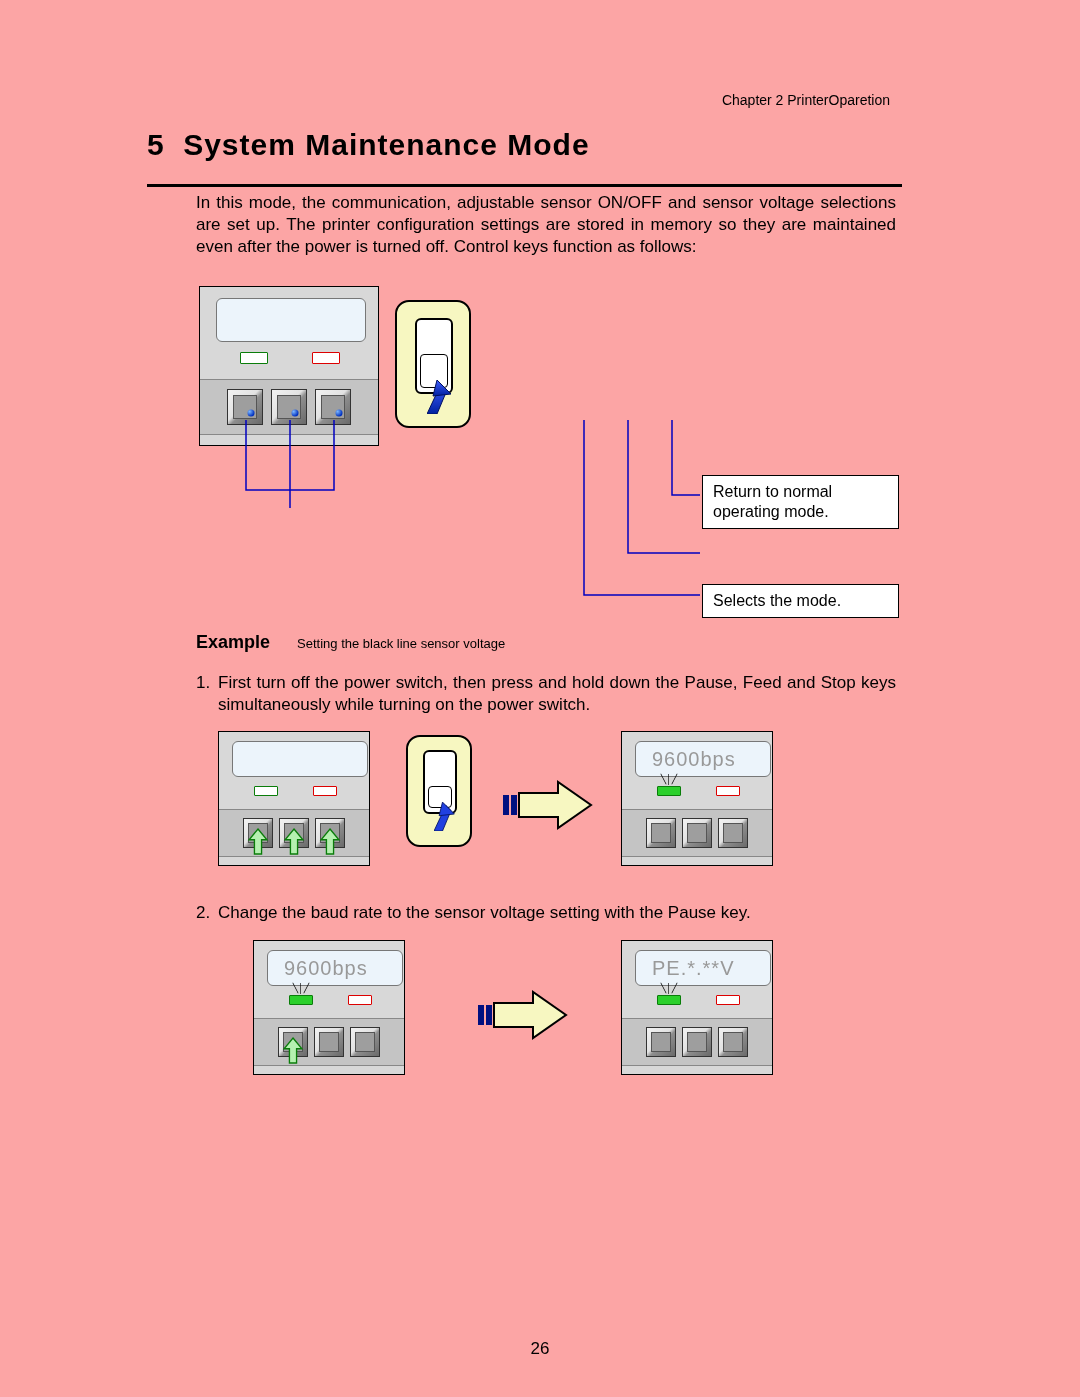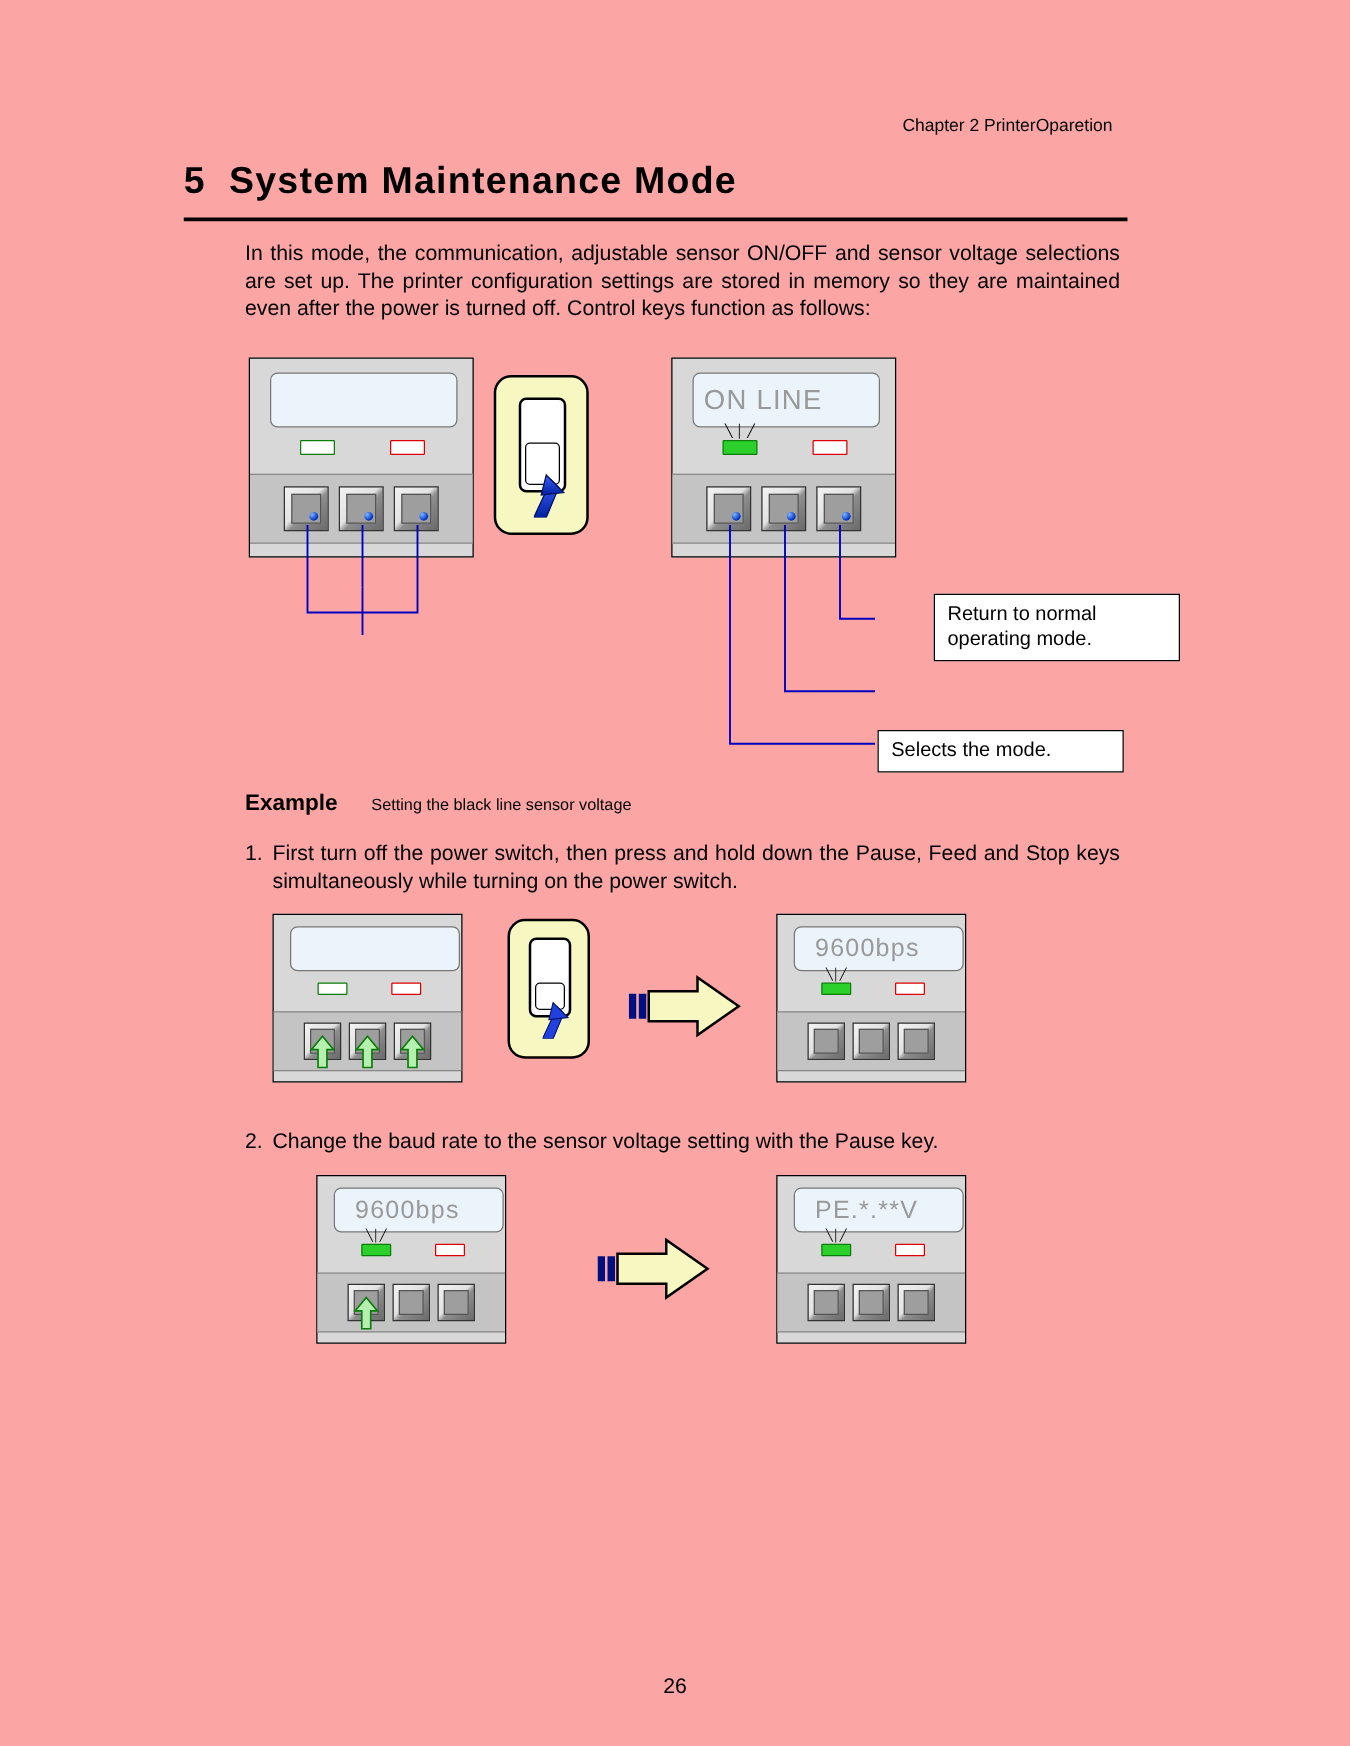--- a/index.html
+++ b/index.html
@@ -21,21 +21,21 @@
     right: 190px;
     font-size: 14px;
     color: #000;
   }
   .section-title-row {
     position: absolute;
     top: 128px;
     left: 147px;
     width: 755px;
     border-bottom: 3px solid #000;
-    padding-bottom: 12px;
+    padding-bottom: 22px;
   }
   .section-number {
     font-size: 30px;
     font-weight: bold;
     letter-spacing: 1px;
   }
   .section-title {
     font-size: 30px;
     font-weight: bold;
     letter-spacing: 1px;
@@ -268,46 +268,29 @@
   </div>
 
   <svg class="conn" style="left:199px; top:420px;" width="200" height="120">
     <path d="M47 0 V70 H135 V0" fill="none" stroke="#0000c0" stroke-width="1.5"></path>
     <path d="M91 0 V50 H91" fill="none" stroke="#0000c0" stroke-width="1.5"></path>
     <path d="M91 50 V70" fill="none" stroke="#0000c0" stroke-width="1.5"></path>
     <path d="M91 70 V88" fill="none" stroke="#0000c0" stroke-width="1.5"></path>
   </svg>
 
 
-  <div class="panel p-lg" style="left:537px; top:286px;">
-    <div class="lcd">ON LINE</div>
-    <div class="led led1 green-on"></div>
-    <div class="led led2 red"></div>
-    <div class="led-flash flash">╲ │ ╱</div>
-    <div class="btnbar">
-      <div class="btn3d">
-          <div class="dot"></div>
-        </div>
-      <div class="btn3d">
-          <div class="dot"></div>
-        </div>
-      <div class="btn3d">
-          <div class="dot"></div>
-        </div>
-    </div>
-  </div>
 
   <svg class="conn" style="left:537px; top:420px;" width="400" height="200">
 
     <path d="M47 0 V175 H163" fill="none" stroke="#0000c0" stroke-width="1.5"></path>
     <path d="M91 0 V133 H163" fill="none" stroke="#0000c0" stroke-width="1.5"></path>
     <path d="M135 0 V75 H163" fill="none" stroke="#0000c0" stroke-width="1.5"></path>
   </svg>
 
-  <div class="callout" style="left:702px; top:475px; width:175px;margin-left:45px;">Return to normal operating mode.</div>
+  <div class="callout" style="left:702px; top:475px; width:175px;">Return to normal operating mode.</div>
   <div class="callout" style="left:702px; top:584px; width:175px;">Selects the mode.</div>
 
   <div class="example-row">
     <span class="example-label">Example</span>
     <span class="example-desc">Setting the black line sensor voltage</span>
   </div>
 
   <div class="step" style="top:672px;">
     <div class="step-num">1.</div>
     <div class="step-text">First turn off the power switch, then press and hold down the Pause, Feed and Stop keys simultaneously while turning on the power switch.</div>

